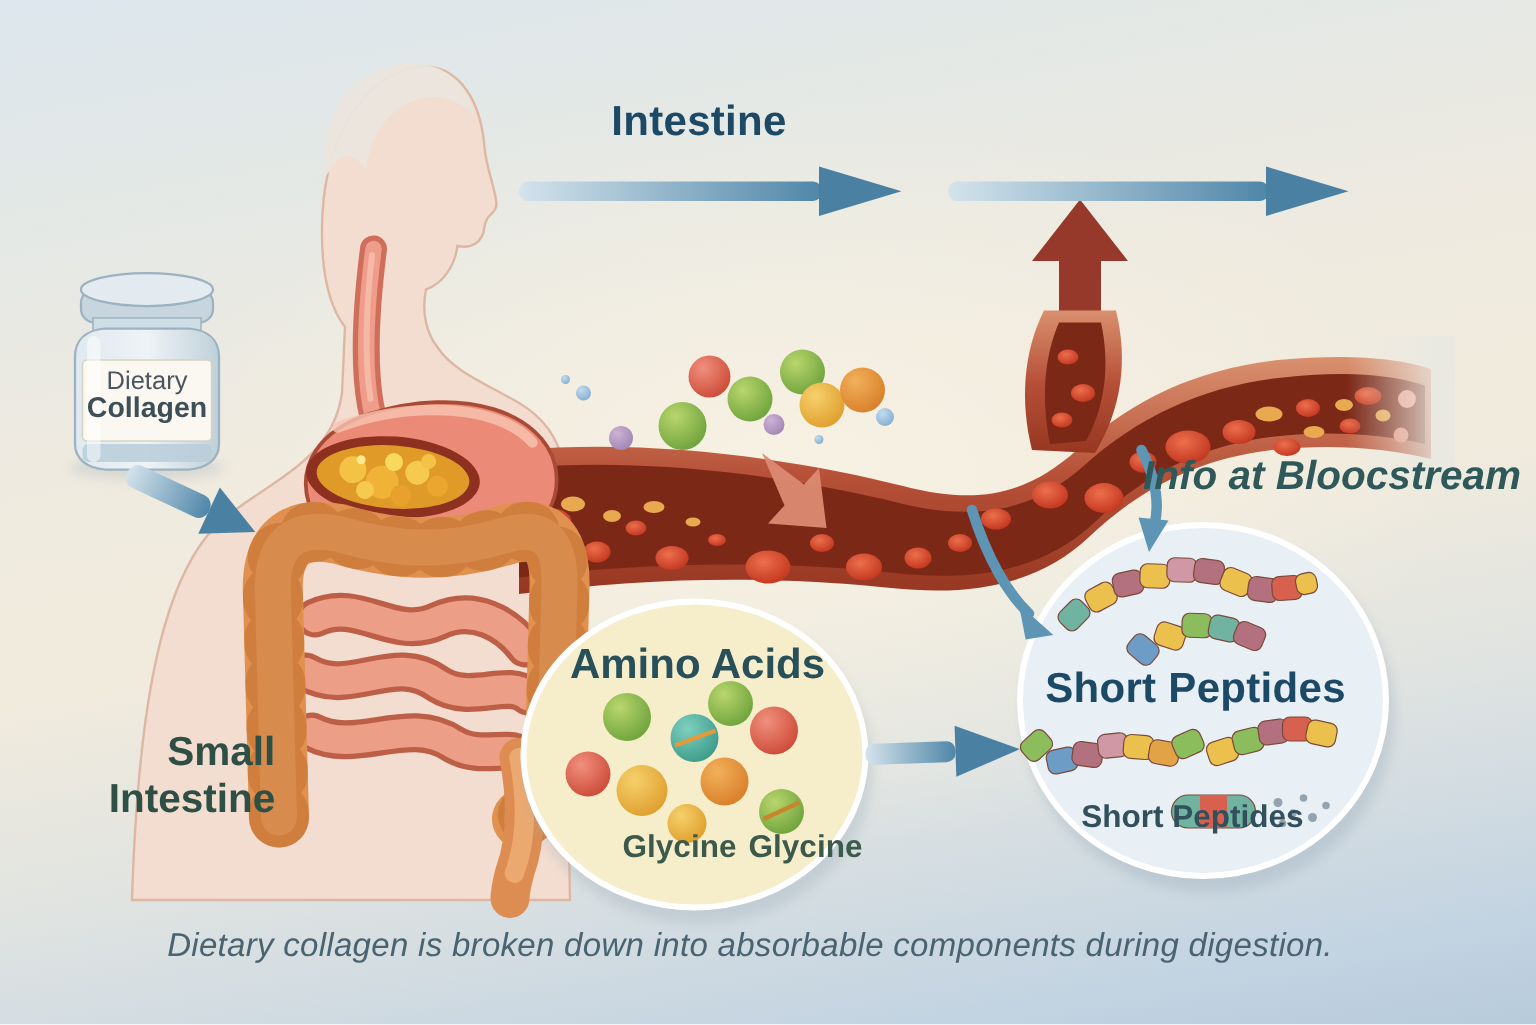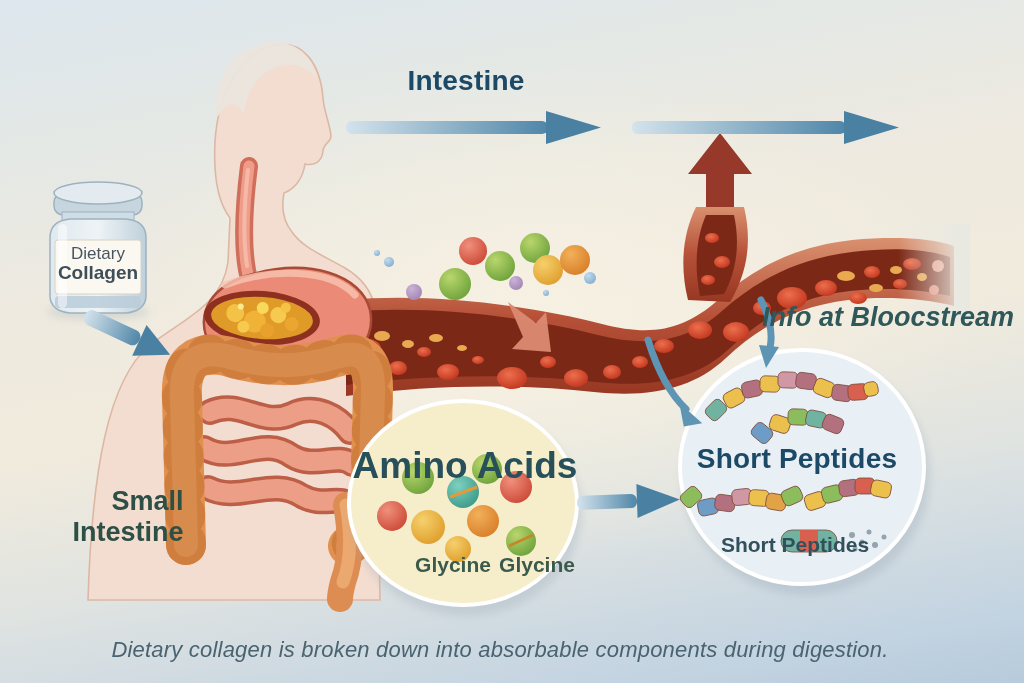--- a/index.html
+++ b/index.html
@@ -9,21 +9,21 @@
     background:linear-gradient(170deg,#dde7ee 0%,#e3e8e6 16%,#efeadf 38%,#f1ebdd 54%,#dfe3e1 72%,#c2d3e1 92%,#b7cbdc 100%);
   }
   .stage::before{
     content:"";position:absolute;inset:0;
     background:radial-gradient(ellipse 620px 360px at 52% 46%, rgba(248,243,228,.75), rgba(248,243,228,0) 70%);
     pointer-events:none;
   }
   svg{position:absolute;left:0;top:0;}
   .lbl{position:absolute;transform:translateX(-50%);white-space:nowrap;line-height:1.1;}
   .hdr{font-weight:700;font-size:28px;color:#1c4a66;letter-spacing:.2px;}
-  .hdr-teal{font-weight:700;font-size:37px;color:#28505a;margin-top:18px;}
+  .hdr-teal{font-weight:700;font-size:28px;color:#28505a;}
   .sub-teal{font-weight:700;font-size:21px;color:#3c5a4c;margin-left:32px;}
   .small-int{font-weight:700;font-size:27px;color:#2d4f45;text-align:right;line-height:1.15;}
   .italic-note{font-style:italic;font-weight:600;font-size:27px;color:#2e5859;}
   .caption{font-style:italic;font-weight:500;font-size:22px;color:#4a6370;letter-spacing:.2px;}
   .jar-l1{font-size:17px;color:#4a5560;font-weight:500;}
   .jar-l2{font-size:19px;color:#3f4f58;font-weight:600;text-align:right;}
   .sp-sub{font-weight:700;font-size:21px;color:#31505c;}
 </style>
 </head>
 <body>
@@ -339,15 +339,15 @@
   <span>Intestine</span>
 </div>
 
 <div class="lbl hdr-teal" style="left:465px;top:428px">Amino Acids</div>
 <div class="lbl sub-teal" style="left:421px;top:553px">Glycine</div>
 <div class="lbl sub-teal" style="left:505px;top:553px">Glycine</div>
 
 <div class="lbl hdr" style="left:797px;top:444px">Short Peptides</div>
 <div class="lbl sp-sub" style="left:795px;top:533px">Short Peptides</div>
 
-<div class="lbl caption" style="left:500px;top:638px">Dietary collagen is broken down into absorbable components during digestion.</div>
+<div class="lbl caption" style="left:500px;top:618px">Dietary collagen is broken down into absorbable components during digestion.</div>
 
 </div>
 
 </body></html>

